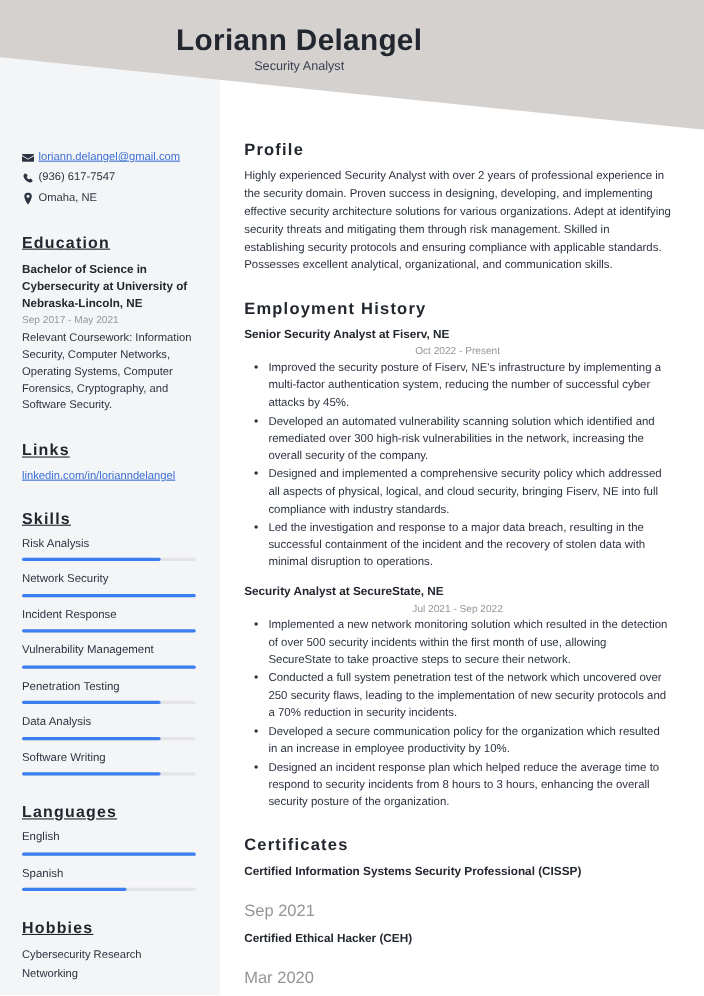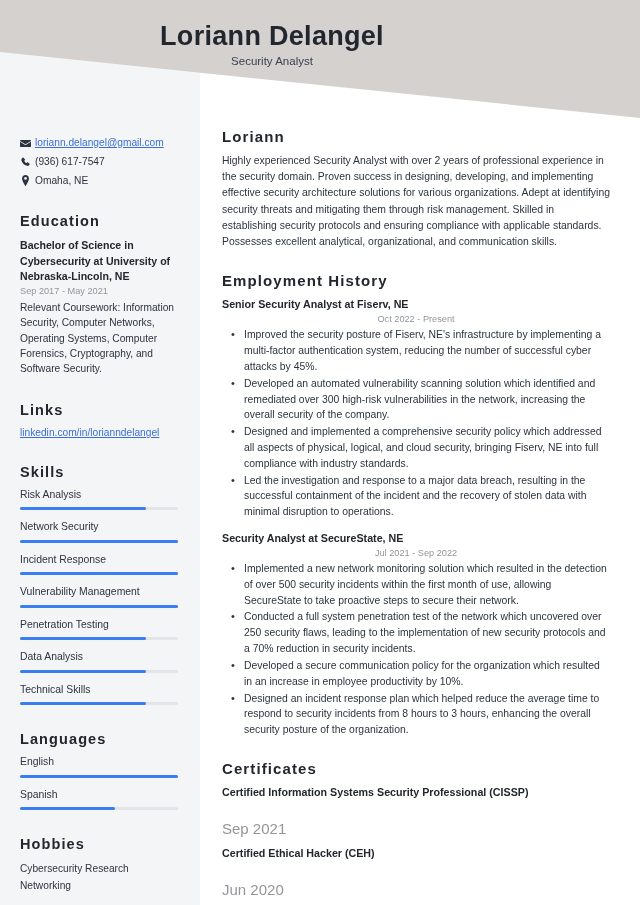--- a/index.html
+++ b/index.html
@@ -89,20 +89,21 @@
     text-decoration: underline;
     word-break: break-all;
   }
 
   .side-h {
     font-size: 14.5px;
     font-weight: 700;
     letter-spacing: 1.1px;
     color: #22262e;
     margin: 26px 0 9px 0;
+    text-decoration: underline;
   }
   .edu-title {
     font-size: 10.6px;
     font-weight: 700;
     color: #22262e;
     line-height: 1.45;
   }
   .edu-date {
     font-size: 9.2px;
     color: #939699;
@@ -307,21 +308,21 @@
             <div class="bar-fill" style="width: 80%; background: rgb(59, 126, 240);"></div>
           </div>
         </div>
         <div class="bar-item">
           <div class="bar-label">Data Analysis</div>
           <div class="bar-track">
             <div class="bar-fill" style="width: 80%; background: rgb(59, 126, 240);"></div>
           </div>
         </div>
         <div class="bar-item">
-          <div class="bar-label">Technical Skills</div>
+          <div class="bar-label">Software Writing</div>
           <div class="bar-track">
             <div class="bar-fill" style="width: 80%; background: rgb(59, 126, 240);"></div>
           </div>
         </div>
       </div>
 
     <div class="side-h">Languages</div>
     <div id="languages-list">
         <div class="bar-item">
           <div class="bar-label">English</div>
@@ -340,21 +341,21 @@
     <div class="side-h">Hobbies</div>
     <div id="hobbies-list">
         <div class="hobby-item">Cybersecurity Research</div>
         <div class="hobby-item">Networking</div>
       </div>
 
   </div>
 
   <div class="main">
 
-    <div class="main-h">Loriann</div>
+    <div class="main-h">Profile</div>
     <div class="profile-p">Highly experienced Security Analyst with over 2 years of professional experience in the security domain. Proven success in designing, developing, and implementing effective security architecture solutions for various organizations. Adept at identifying security threats and mitigating them through risk management. Skilled in establishing security protocols and ensuring compliance with applicable standards. Possesses excellent analytical, organizational, and communication skills.</div>
 
     <div class="main-h spaced">Employment History</div>
     <div id="jobs-list">
         <div class="job">
           <div class="job-head">Senior Security Analyst at Fiserv, NE</div>
           <div class="job-date">Oct 2022 - Present</div>
           <ul class="bullets">
             <li>Improved the security posture of Fiserv, NE's infrastructure by implementing a multi-factor authentication system, reducing the number of successful cyber attacks by 45%.</li>
             <li>Developed an automated vulnerability scanning solution which identified and remediated over 300 high-risk vulnerabilities in the network, increasing the overall security of the company.</li>
@@ -375,20 +376,20 @@
       </div>
 
     <div class="main-h spaced">Certificates</div>
     <div id="certs-list">
         <div class="cert">
           <div class="cert-name">Certified Information Systems Security Professional (CISSP)</div>
           <div class="cert-date">Sep 2021</div>
         </div>
         <div class="cert">
           <div class="cert-name">Certified Ethical Hacker (CEH)</div>
-          <div class="cert-date">Jun 2020</div>
+          <div class="cert-date">Mar 2020</div>
         </div>
       </div>
 
     <div class="main-h mem-h">Memberships</div>
 
   </div>
 </div>
 
 </body></html>

